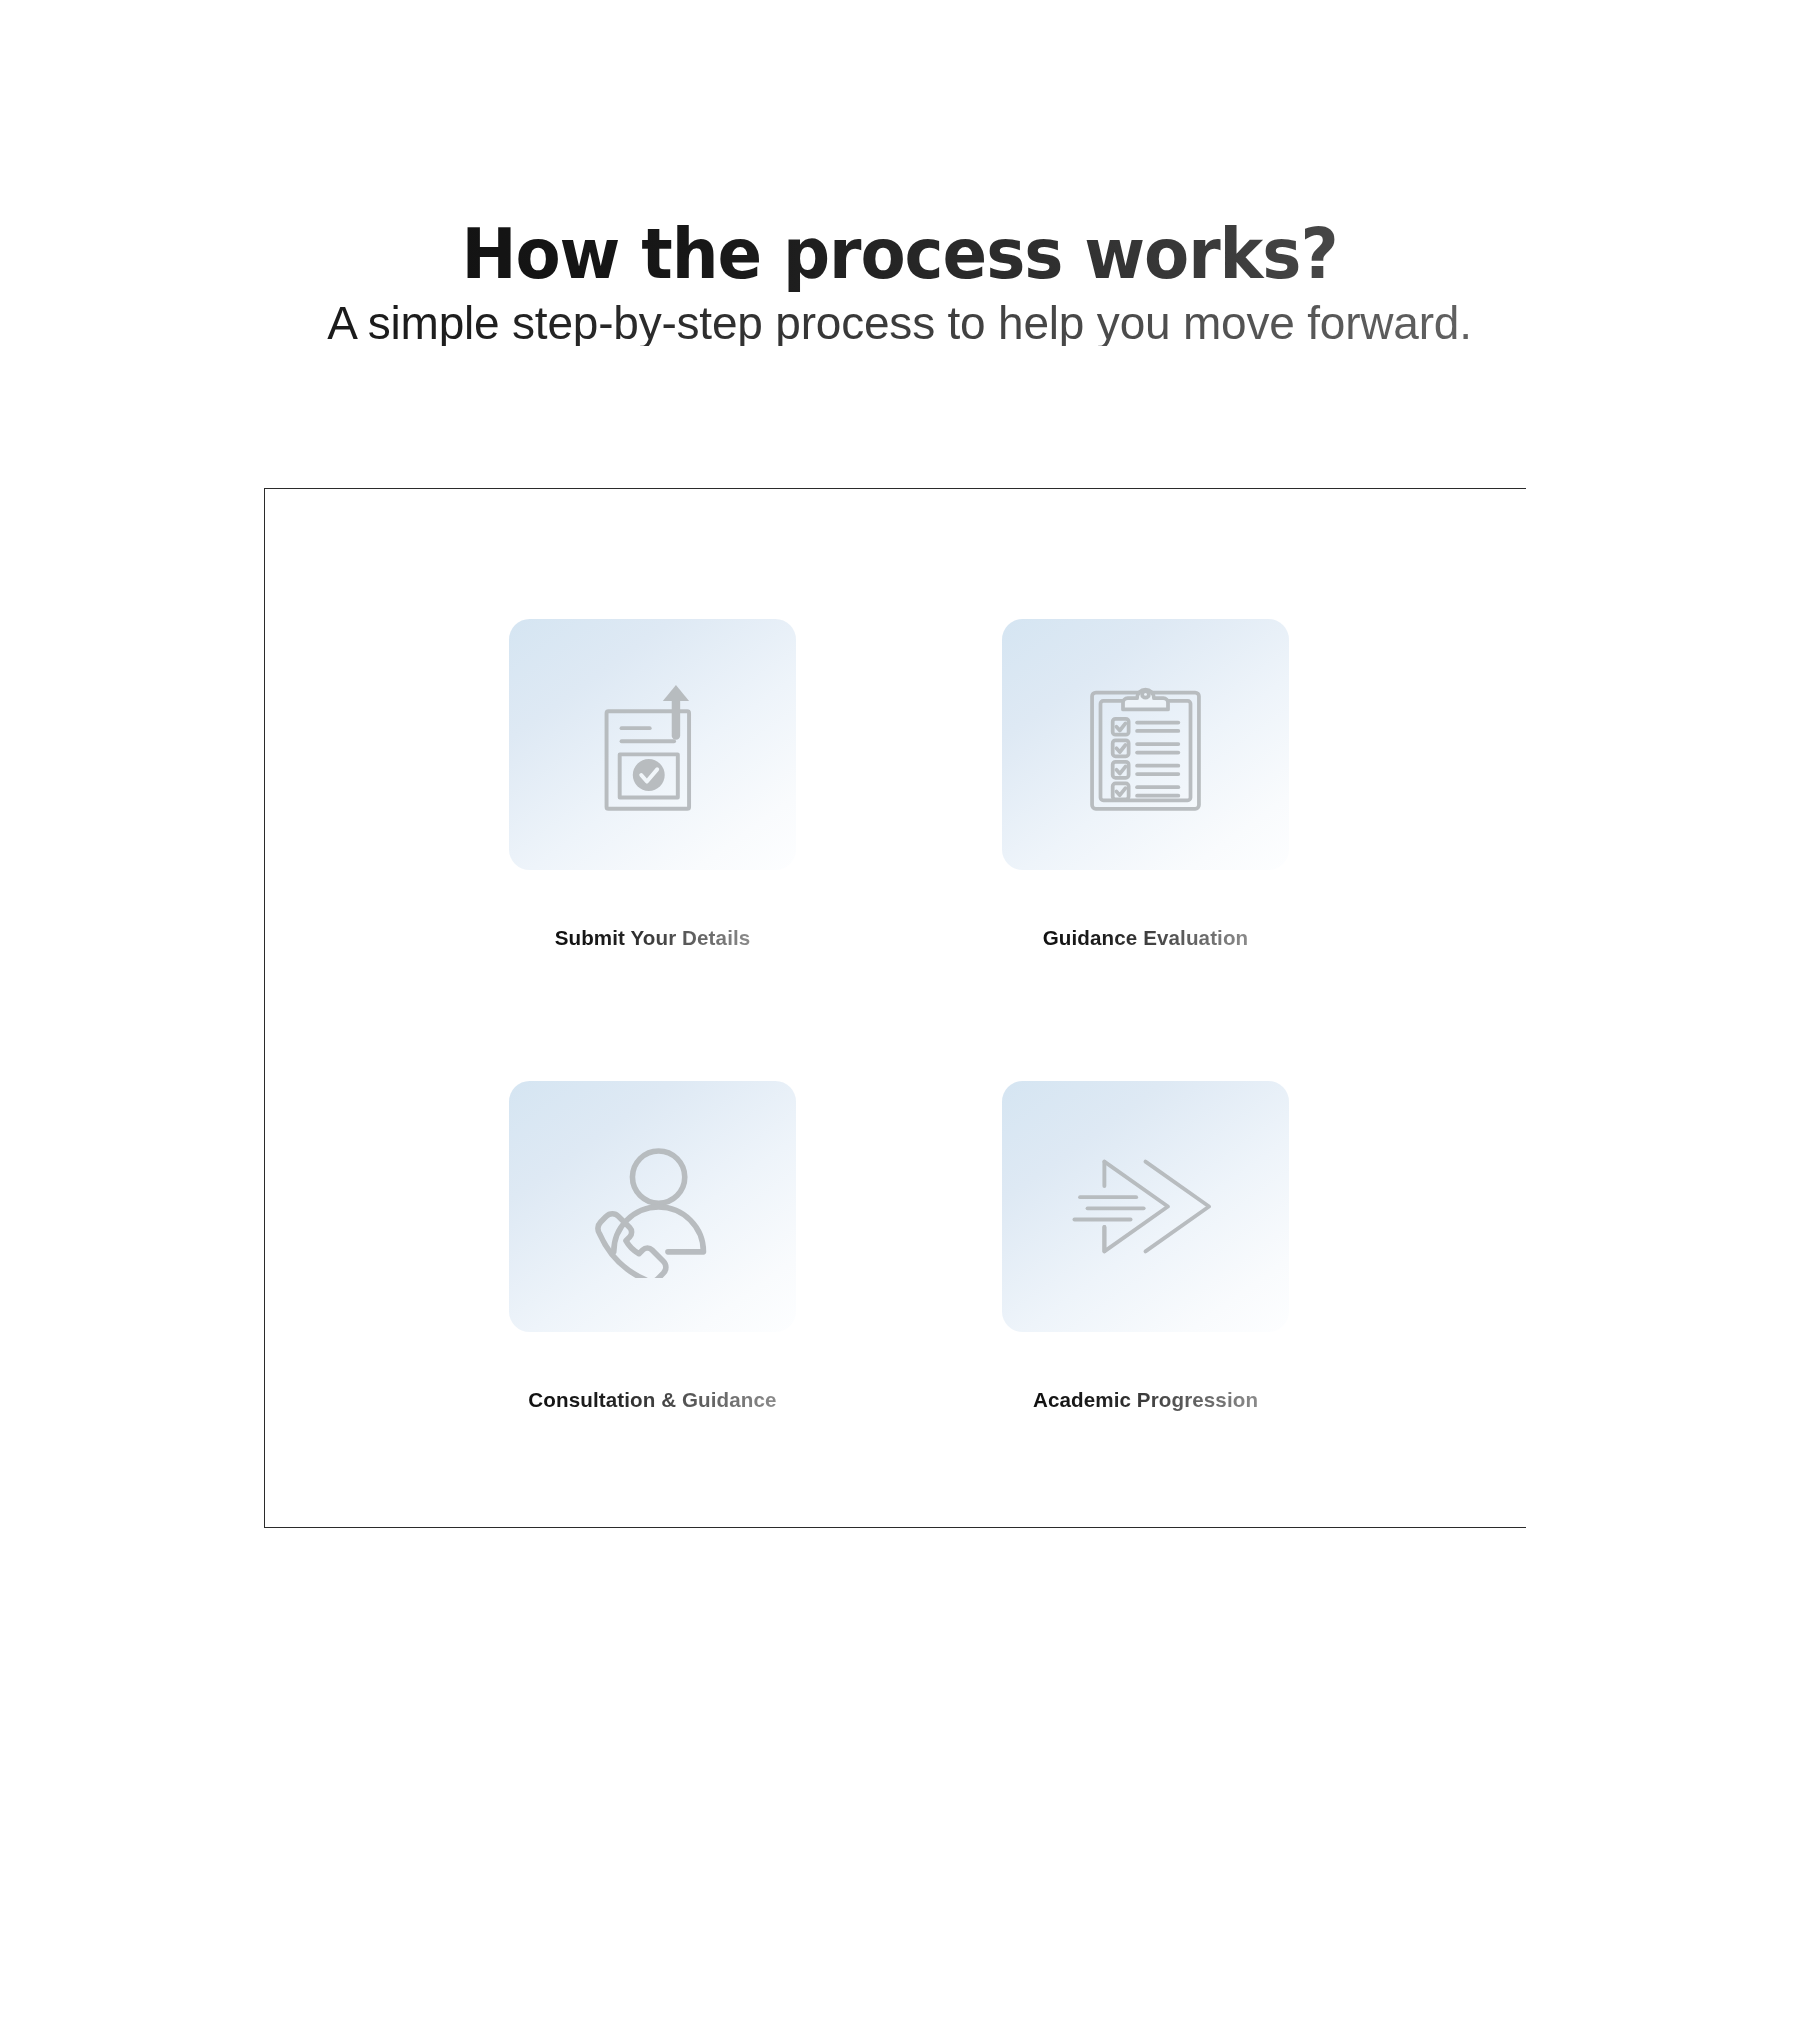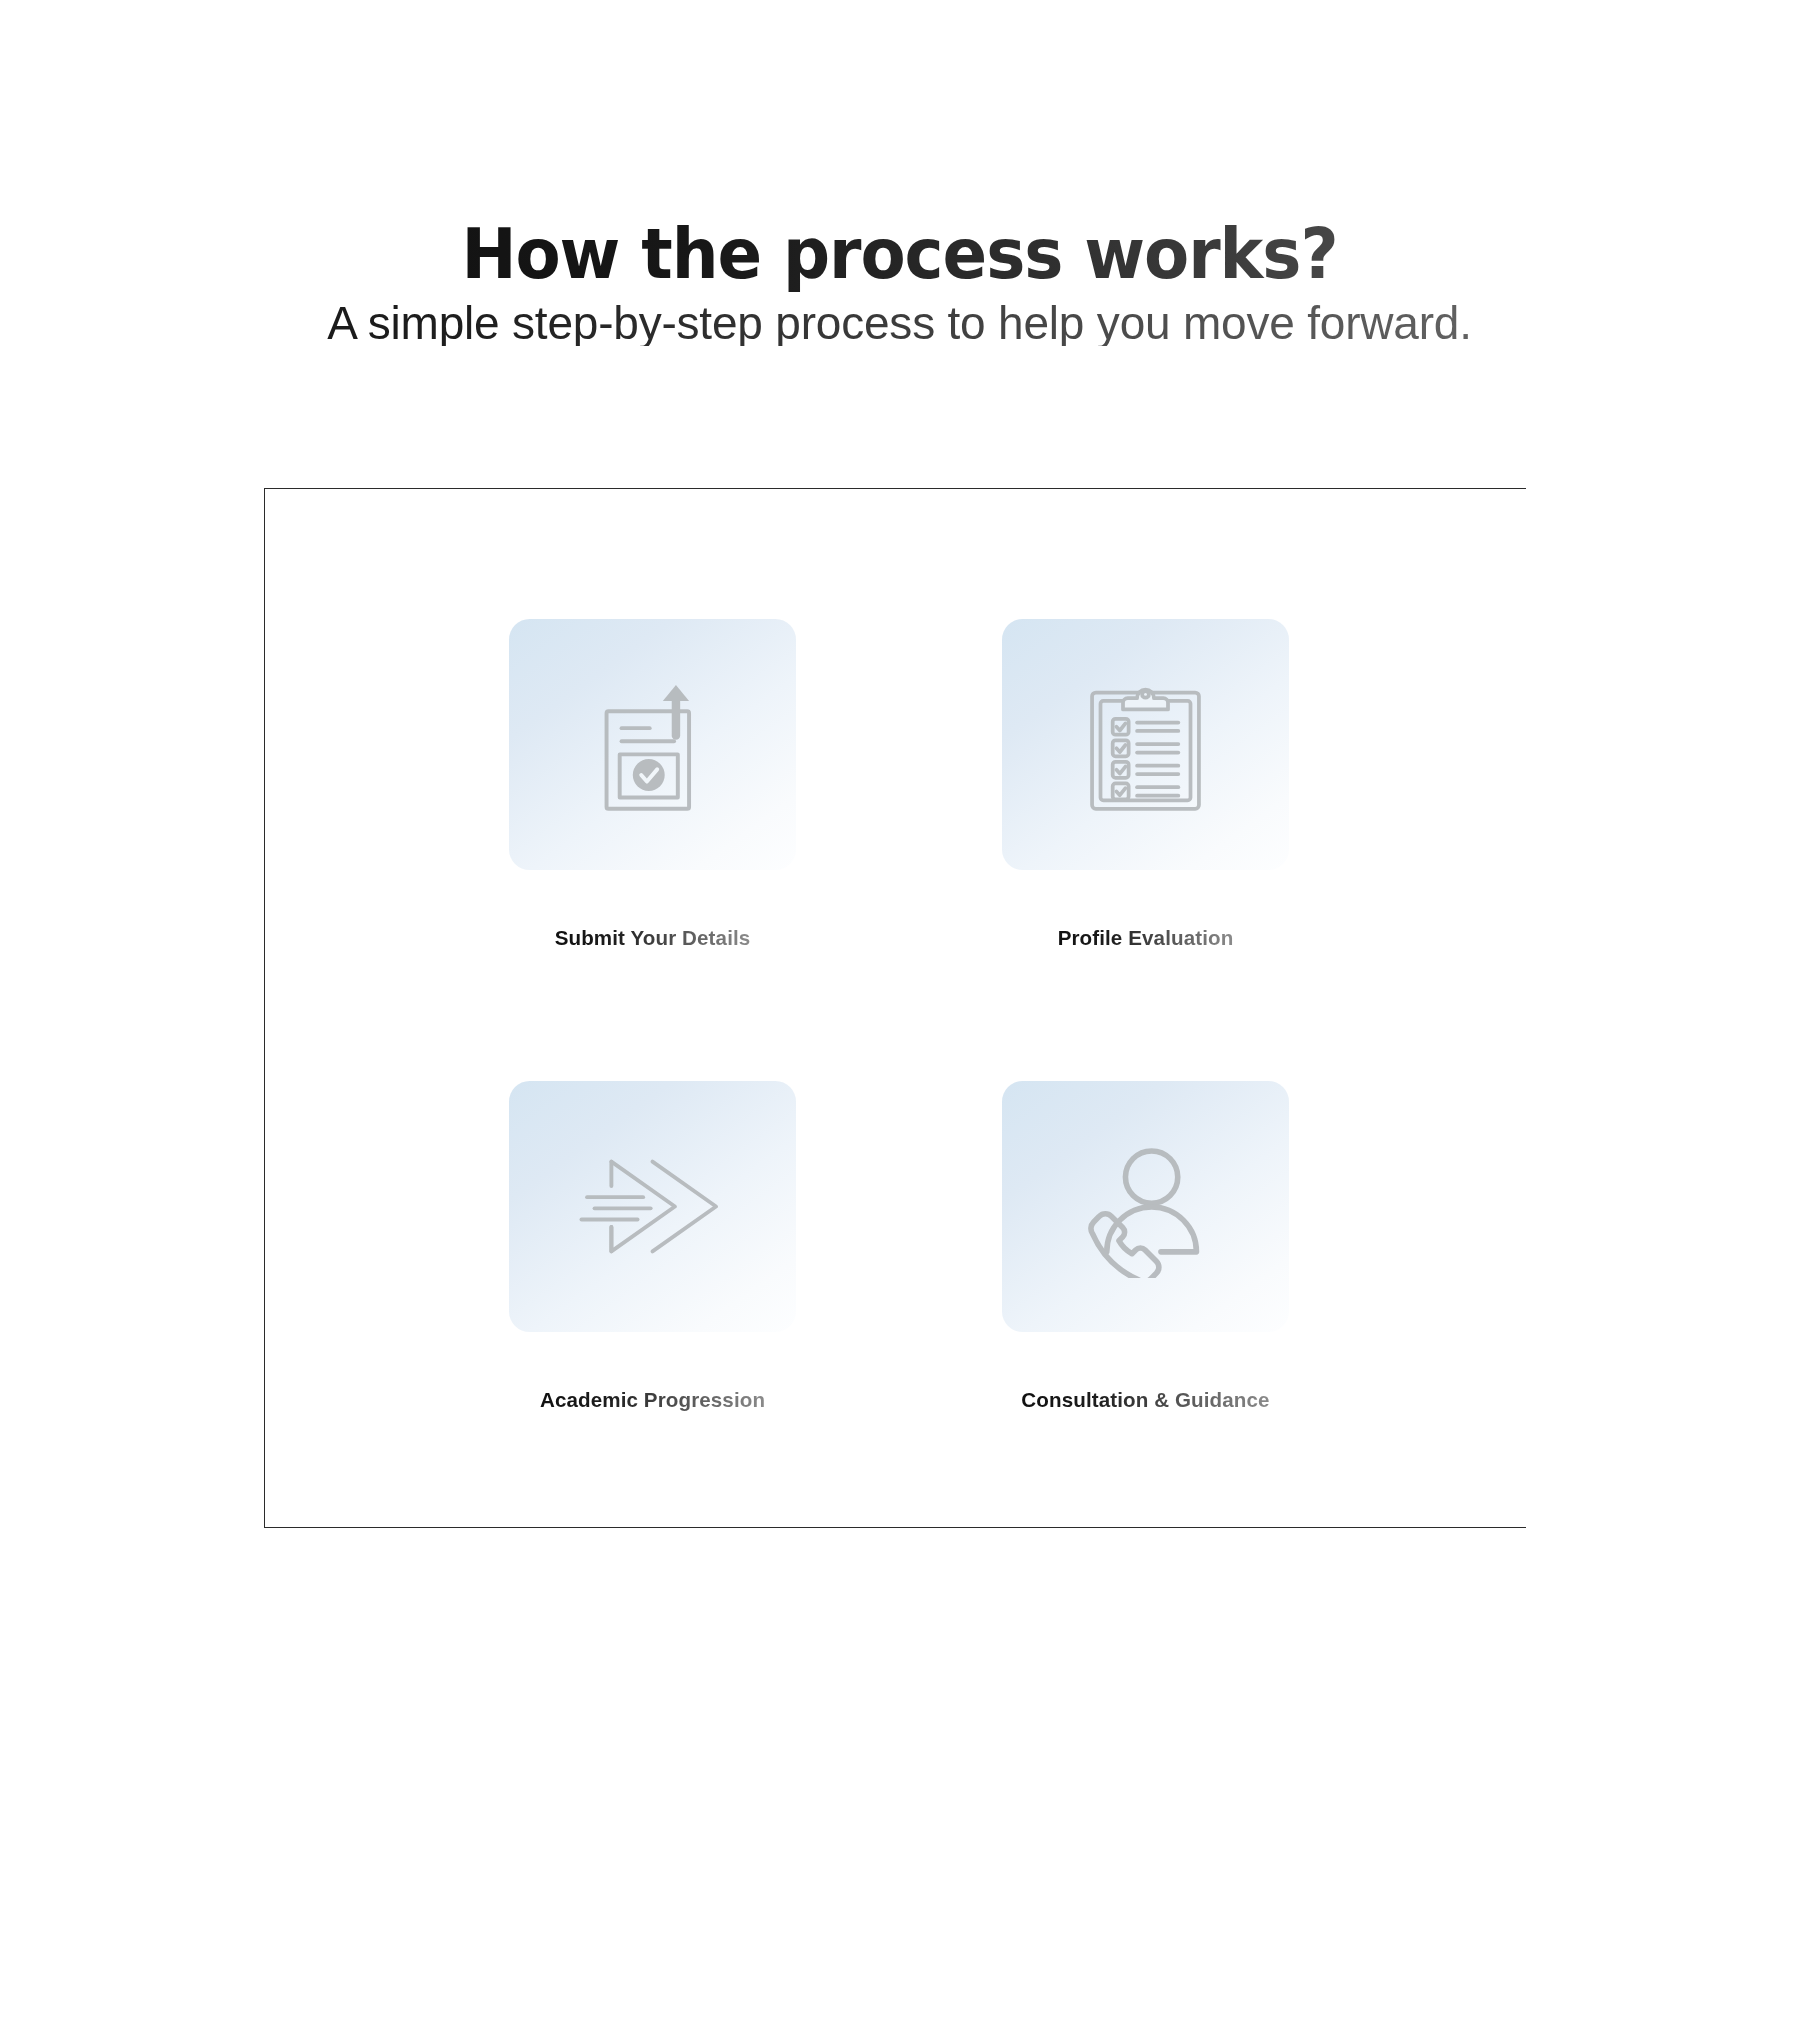--- a/index.html
+++ b/index.html
@@ -194,21 +194,37 @@
               <line x1="66" y1="102" x2="110" y2="102"></line>
               <line x1="66" y1="111" x2="110" y2="111"></line>
 
               <rect x="40" y="121" width="17" height="17" rx="3"></rect>
               <path d="M44 129.5 l3.6 4 l6 -7.5"></path>
               <line x1="66" y1="125" x2="110" y2="125"></line>
               <line x1="66" y1="134" x2="110" y2="134"></line>
             </svg>
           </span>
         </div>
-        <div class="step-label">Profile Evaluation</div>
+        <div class="step-label">Guidance Evaluation</div>
+      </div>
+
+      <div class="step">
+        <div class="step-icon-card">
+          <span>
+            <svg width="150" height="142" viewBox="0 0 160 152" fill="none" stroke="#b4b8bb" stroke-width="6" stroke-linecap="round" stroke-linejoin="round">
+
+              <circle cx="86" cy="44" r="28"></circle>
+
+              <path d="M38 124 a48 48 0 0 1 96 0 H96"></path>
+
+              <path d="M30 86 a9 9 0 0 1 13 0 l12 12 a7 7 0 0 1 0 10 l-4 4 a36 36 0 0 0 14 14 l4 -4 a7 7 0 0 1 10 0 l12 12 a9 9 0 0 1 0 13 l-6 6 a10 10 0 0 1 -13 1 A96 96 0 0 1 23 105 a10 10 0 0 1 1 -13 z"></path>
+            </svg>
+          </span>
+        </div>
+        <div class="step-label">Consultation &amp; Guidance</div>
       </div>
 
       <div class="step">
         <div class="step-icon-card">
           <span>
             <svg width="157" height="131" viewBox="0 0 168 140" fill="none" stroke="#b4b8bb" stroke-width="4.2" stroke-linecap="round" stroke-linejoin="round">
 
               <path d="M40 22 L108 70 L40 118 V92"></path>
               <path d="M40 48 V22"></path>
               <path d="M40 118 V92"></path>
@@ -217,34 +233,18 @@
 
               <line x1="14" y1="60" x2="74" y2="60"></line>
               <line x1="22" y1="72" x2="82" y2="72"></line>
               <line x1="8" y1="84" x2="68" y2="84"></line>
             </svg>
           </span>
         </div>
         <div class="step-label">Academic Progression</div>
       </div>
 
-      <div class="step">
-        <div class="step-icon-card">
-          <span>
-            <svg width="150" height="142" viewBox="0 0 160 152" fill="none" stroke="#b4b8bb" stroke-width="6" stroke-linecap="round" stroke-linejoin="round">
-
-              <circle cx="86" cy="44" r="28"></circle>
-
-              <path d="M38 124 a48 48 0 0 1 96 0 H96"></path>
-
-              <path d="M30 86 a9 9 0 0 1 13 0 l12 12 a7 7 0 0 1 0 10 l-4 4 a36 36 0 0 0 14 14 l4 -4 a7 7 0 0 1 10 0 l12 12 a9 9 0 0 1 0 13 l-6 6 a10 10 0 0 1 -13 1 A96 96 0 0 1 23 105 a10 10 0 0 1 1 -13 z"></path>
-            </svg>
-          </span>
-        </div>
-        <div class="step-label">Consultation &amp; Guidance</div>
-      </div>
-
     </div>
   </div>
 
 
 </div>
 
 
 </body></html>

